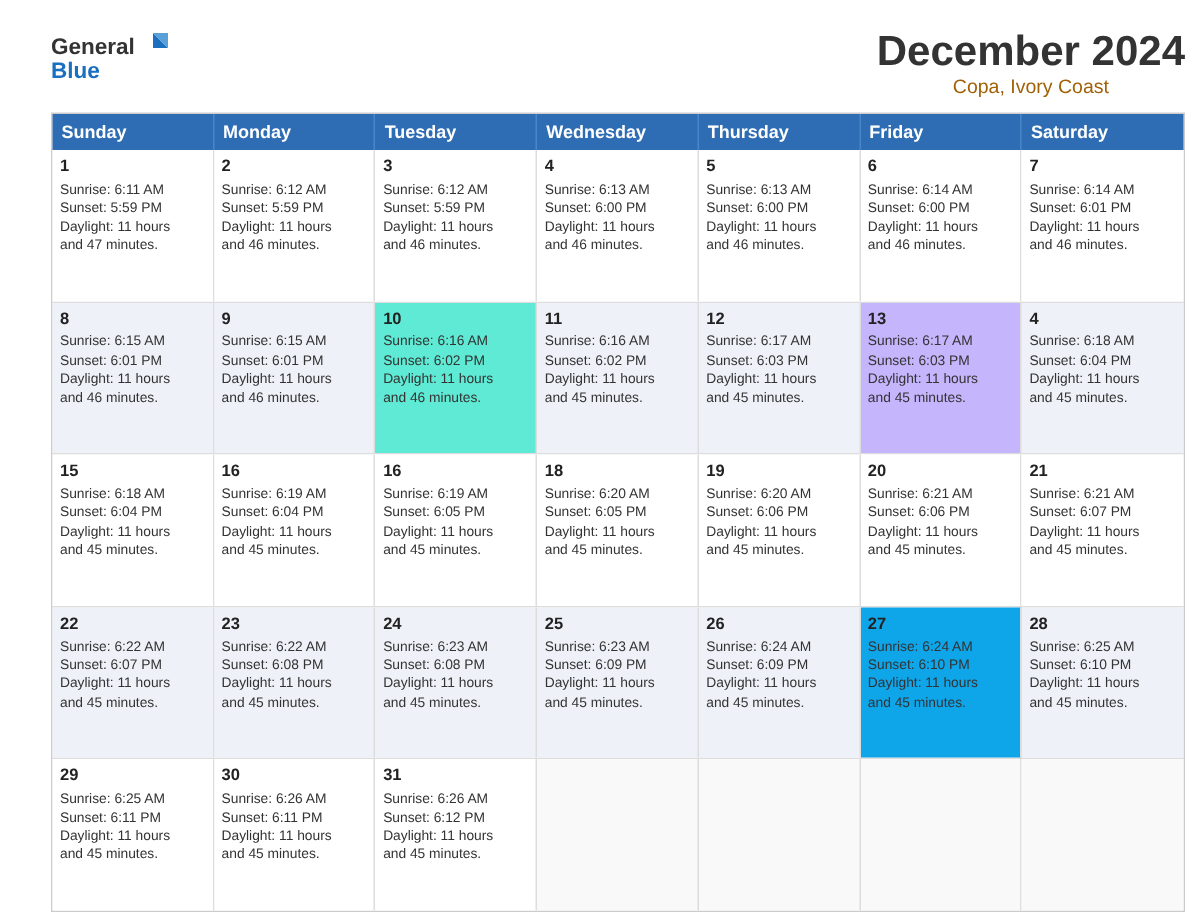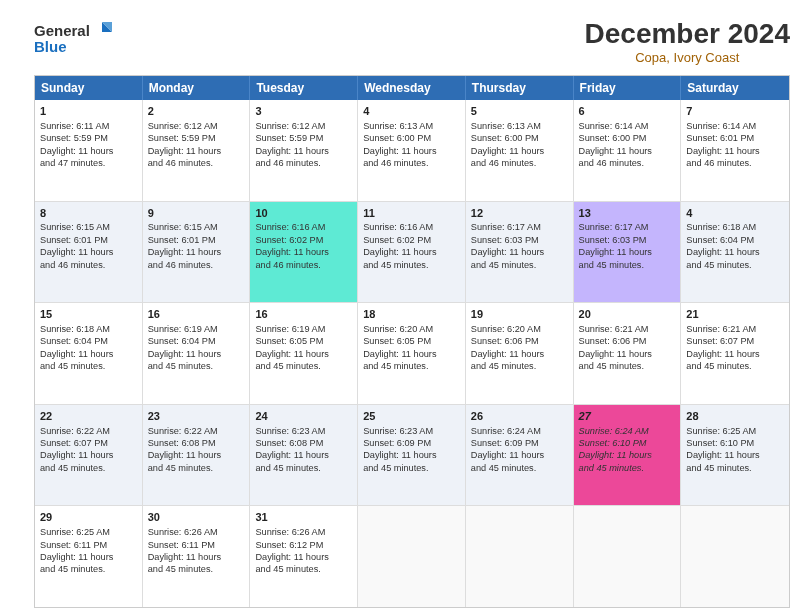--- a/index.html
+++ b/index.html
@@ -308,21 +308,21 @@
             <span style="display: block;">Daylight: 11 hours</span>
             <span style="display: block;">and 45 minutes.</span>
           </div>
           <div class="cal-cell alt-row" style="background: rgb(238, 242, 248);">
             <span class="day-num">26</span>
             <span style="display: block;">Sunrise: 6:24 AM</span>
             <span style="display: block;">Sunset: 6:09 PM</span>
             <span style="display: block;">Daylight: 11 hours</span>
             <span style="display: block;">and 45 minutes.</span>
           </div>
-          <div class="cal-cell alt-row" style="background: #ec4899; font-style: italic;">
+          <div class="cal-cell alt-row" style="background: #0ea5e9;">
             <span class="day-num">27</span>
             <span style="display: block;">Sunrise: 6:24 AM</span>
             <span style="display: block;">Sunset: 6:10 PM</span>
             <span style="display: block;">Daylight: 11 hours</span>
             <span style="display: block;">and 45 minutes.</span>
           </div>
           <div class="cal-cell alt-row" style="background: rgb(238, 242, 248);">
             <span class="day-num">28</span>
             <span style="display: block;">Sunrise: 6:25 AM</span>
             <span style="display: block;">Sunset: 6:10 PM</span>

